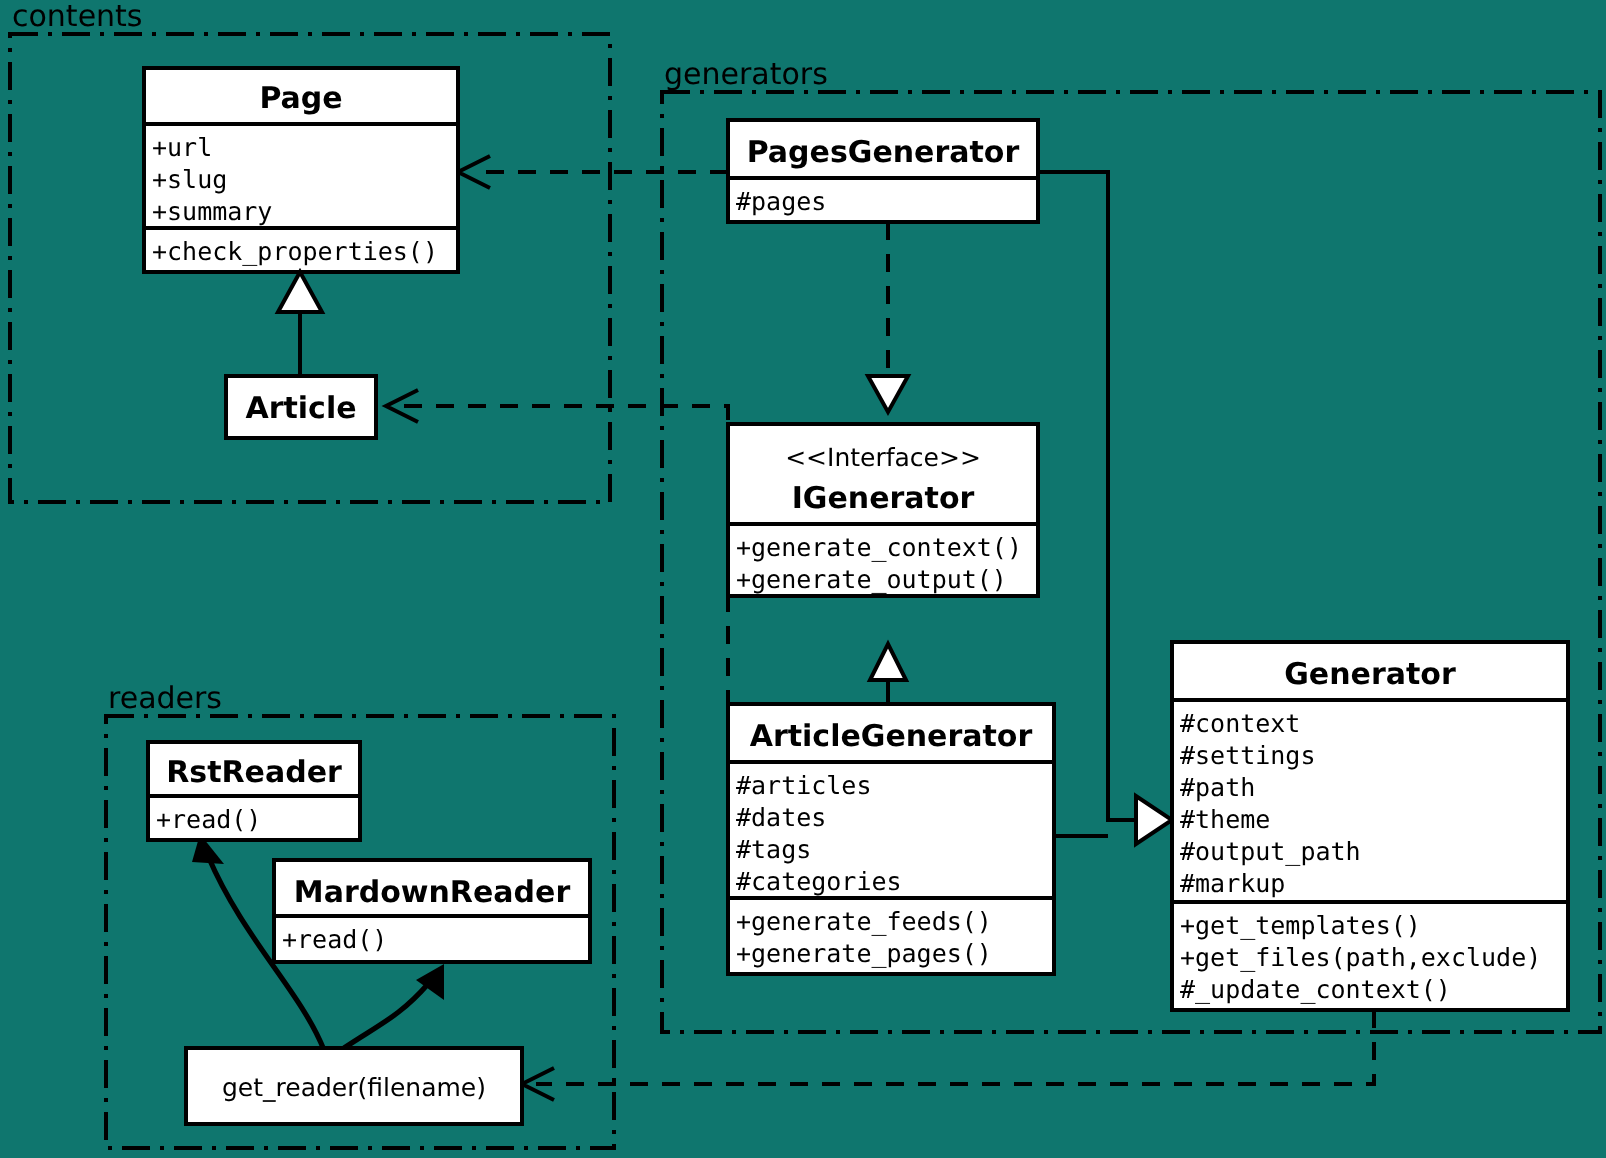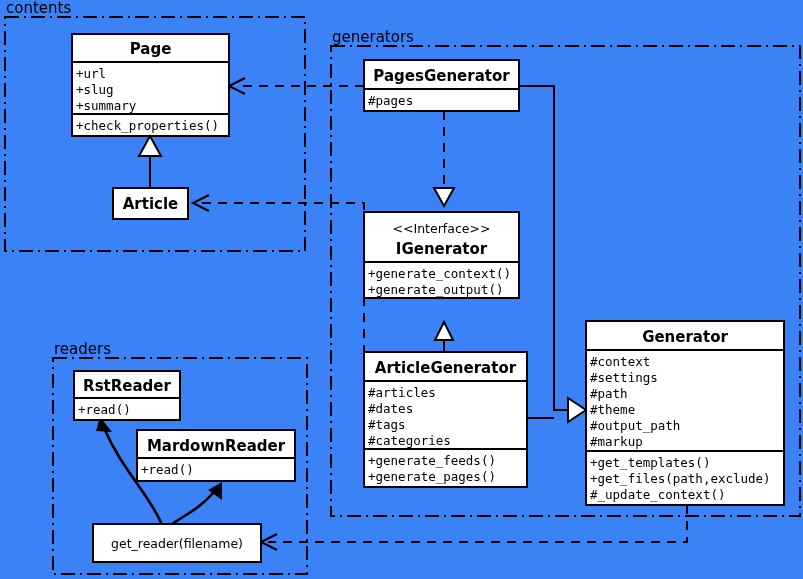--- a/index.html
+++ b/index.html
@@ -4,21 +4,21 @@
 <style>
   html, body {
     margin: 0;
     padding: 0;
     background: #ffffff;
   }
   #diagram-root {
     position: relative;
     width: 803px;
     height: 579px;
-    background: #3b82f6;
+    background: #0f766e;
     font-family: "DejaVu Sans", sans-serif;
     overflow: hidden;
   }
   svg#uml-canvas {
     position: absolute;
     top: 0;
     left: 0;
     width: 803px;
     height: 579px;
     display: block;

